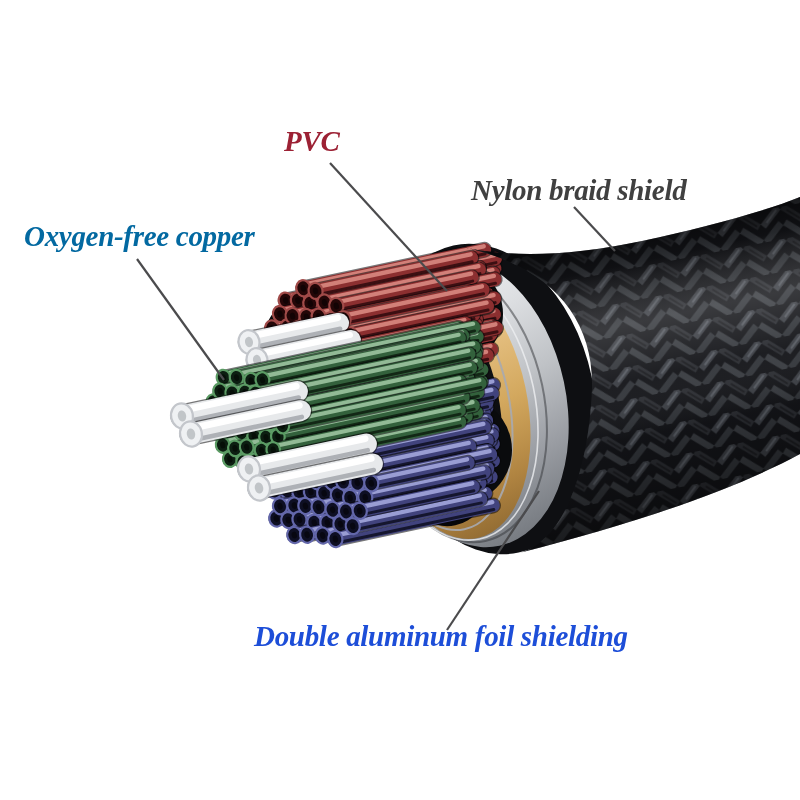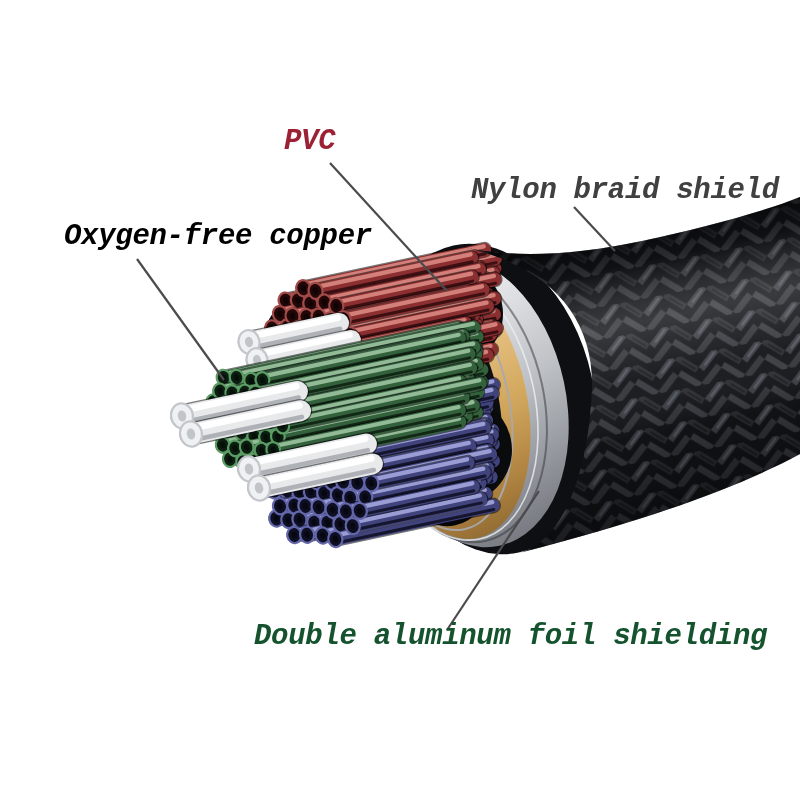--- a/index.html
+++ b/index.html
@@ -1,18 +1,18 @@
 <!DOCTYPE html>
 <html><head>
 <meta charset="utf-8">
 <style>
   html,body{margin:0;padding:0;background:#ffffff;}
   .stage{
     position:relative;width:800px;height:800px;background:#ffffff;
-    overflow:hidden;font-family:Liberation Mono, monospace;
+    overflow:hidden;font-family:Liberation Serif, serif;
   }
   .stage svg{position:absolute;left:0;top:0;}
   .lbl{
     position:absolute;font-style:italic;font-weight:700;font-size:29px;
     letter-spacing:-0.3px;white-space:nowrap;color:#9c2134;
   }
   #lbl-pvc{left:284px;top:125px;}
   #lbl-nylon{left:471px;top:174px;}
   #lbl-copper{left:24px;top:220px;}
   #lbl-foil{left:254px;top:620px;}
@@ -1008,15 +1008,15 @@
     <g id="leaders" stroke="#4b4b4d" stroke-width="2.2">
       <line x1="330" y1="163" x2="447" y2="291"></line>
       <line x1="574" y1="207" x2="615" y2="251"></line>
       <line x1="137" y1="259" x2="224" y2="380"></line>
       <line x1="447" y1="630" x2="539" y2="491"></line>
     </g>
   </svg>
 
   <div class="lbl" id="lbl-pvc" style="color: rgb(156, 33, 52);">PVC</div>
   <div class="lbl" id="lbl-nylon" style="color: #404040;">Nylon braid shield</div>
-  <div class="lbl" id="lbl-copper" style="color: #000000; margin-left: 40px;">Oxygen-free copper</div>
-  <div class="lbl" id="lbl-foil" style="color: #14532d;">Double aluminum foil shielding</div>
+  <div class="lbl" id="lbl-copper" style="color: #0369a1;">Oxygen-free copper</div>
+  <div class="lbl" id="lbl-foil" style="color: #1d4ed8;">Double aluminum foil shielding</div>
 </div>
 
 </body></html>

